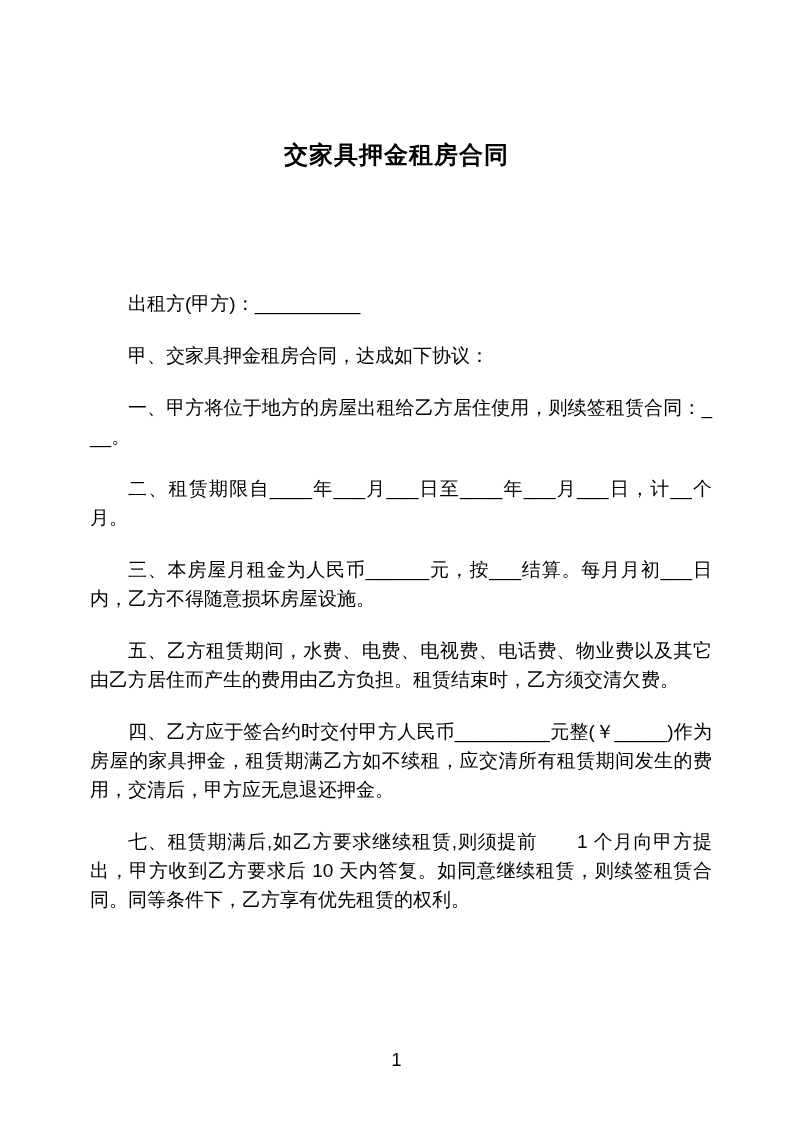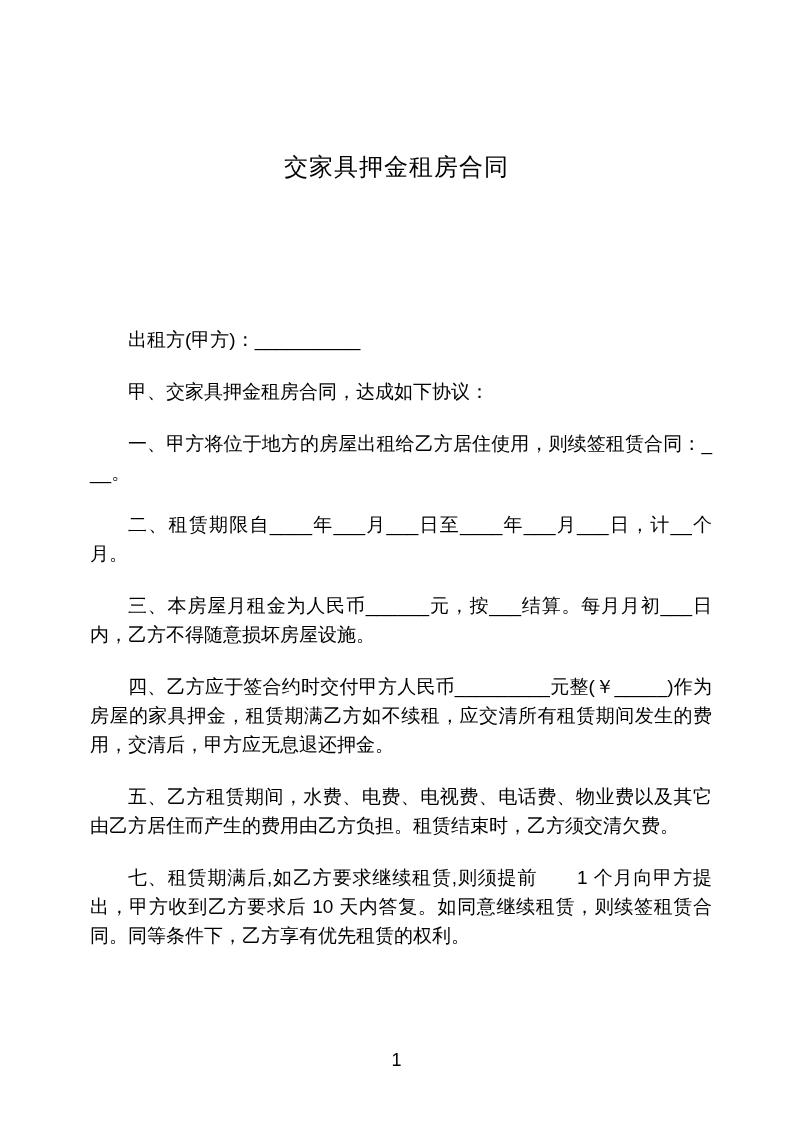--- a/index.html
+++ b/index.html
@@ -10,35 +10,35 @@
   .page {
     position: relative;
     width: 793px;
     height: 1122px;
     background: #ffffff;
     color: #000000;
     font-family: "Liberation Sans", sans-serif;
     overflow: hidden;
   }
   .doc-title {
-    margin: 12px;
+    margin: 0;
     padding-top: 141px;
     text-align: center;
     font-size: 24px;
     line-height: 27px;
-    font-weight: normal;
+    font-weight: bold;
     letter-spacing: 1px;
   }
   .doc-body {
     margin-left: 90px;
     width: 622px;
     padding-top: 121px;
   }
   .para {
-    margin: 12px 0 23px 0;
+    margin: 0 0 23px 0;
     font-size: 19px;
     line-height: 29px;
     text-align: justify;
     text-indent: 2em;
     word-break: break-all;
   }
   .page-number {
     position: absolute;
     top: 1048px;
     left: 0;
@@ -61,23 +61,23 @@
 
 
     <p class="para">甲、交家具押金租房合同，达成如下协议：</p>
 
     <p class="para">一、甲方将位于地方的房屋出租给乙方居住使用，则续签租赁合同：___。</p>
 
     <p class="para">二、租赁期限自____年___月___日至____年___月___日，计__个月。</p>
 
     <p class="para">三、本房屋月租金为人民币______元，按___结算。每月月初___日内，乙方不得随意损坏房屋设施。</p>
 
+    <p class="para">五、乙方租赁期间，水费、电费、电视费、电话费、物业费以及其它由乙方居住而产生的费用由乙方负担。租赁结束时，乙方须交清欠费。</p>
+
     <p class="para">四、乙方应于签合约时交付甲方人民币_________元整(￥_____)作为房屋的家具押金，租赁期满乙方如不续租，应交清所有租赁期间发生的费用，交清后，甲方应无息退还押金。</p>
-
-    <p class="para">五、乙方租赁期间，水费、电费、电视费、电话费、物业费以及其它由乙方居住而产生的费用由乙方负担。租赁结束时，乙方须交清欠费。</p>
 
 
     <p class="para">七、租赁期满后,如乙方要求继续租赁,则须提前　　1 个月向甲方提出，甲方收到乙方要求后 10 天内答复。如同意继续租赁，则续签租赁合同。同等条件下，乙方享有优先租赁的权利。</p>
 
   </div>
 
   <div class="page-number">1</div>
 
 </div>
 

